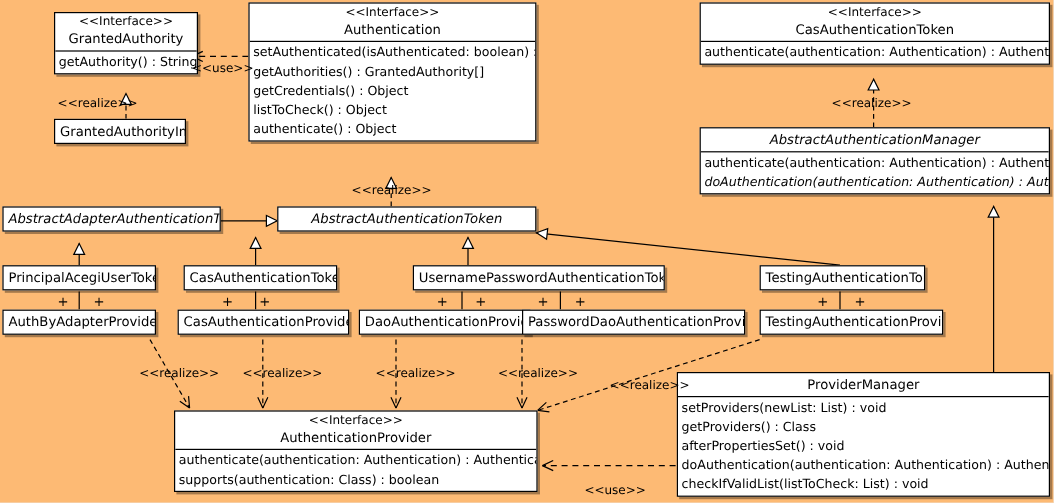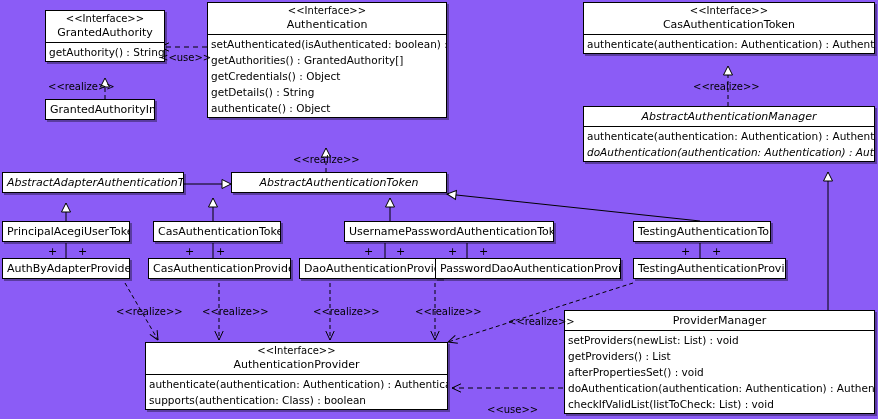--- a/index.html
+++ b/index.html
@@ -4,21 +4,21 @@
 <style>
   html, body {
     margin: 0;
     padding: 0;
     background: #ececec;
   }
   #canvas {
     position: relative;
     width: 878px;
     height: 419px;
-    background: #8b5cf6;
+    background: #fdba74;
     overflow: hidden;
     font-family: "DejaVu Sans", sans-serif;
   }
   .box {
     position: absolute;
     box-sizing: border-box;
     background: #ffffff;
     border: 1px solid #000000;
     box-shadow: 2px 2px 0 rgba(0,0,0,0.35);
     overflow: hidden;
@@ -190,21 +190,21 @@
 
   <div class="box" style="left:207px; top:2px; width:240px;">
     <div class="hdr">
       <span class="stereo">&lt;&lt;Interface&gt;&gt;</span>
       <span class="cname">Authentication</span>
     </div>
     <div class="members">
       <div class="member">setAuthenticated(isAuthenticated: boolean) : void</div>
       <div class="member">getAuthorities() : GrantedAuthority[]</div>
       <div class="member">getCredentials() : Object</div>
-      <div class="member">getDetails() : String</div>
+      <div class="member">listToCheck() : Object</div>
       <div class="member">authenticate() : Object</div>
     </div>
   </div>
 
   <div class="box" style="left:583px; top:2px; width:292px;">
     <div class="hdr">
       <span class="stereo">&lt;&lt;Interface&gt;&gt;</span>
       <span class="cname">CasAuthenticationToken</span>
     </div>
     <div class="members">
@@ -272,21 +272,21 @@
     <div class="members">
       <div class="member">authenticate(authentication: Authentication) : Authentication</div>
       <div class="member">supports(authentication: Class) : boolean</div>
     </div>
   </div>
 
   <div class="box" style="left:564px; top:310px; width:311px;">
     <div class="plain-title">ProviderManager</div>
     <div class="members">
       <div class="member">setProviders(newList: List) : void</div>
-      <div class="member">getProviders() : List</div>
+      <div class="member">getProviders() : Class</div>
       <div class="member">afterPropertiesSet() : void</div>
       <div class="member">doAuthentication(authentication: Authentication) : Authentication</div>
       <div class="member">checkIfValidList(listToCheck: List) : void</div>
     </div>
   </div>
 
   <div class="label" style="left:160px; top:52px;">&lt;&lt;use&gt;&gt;</div>
 
   <div class="label" style="left:48px; top:81px;">&lt;&lt;realize&gt;&gt;</div>
 

